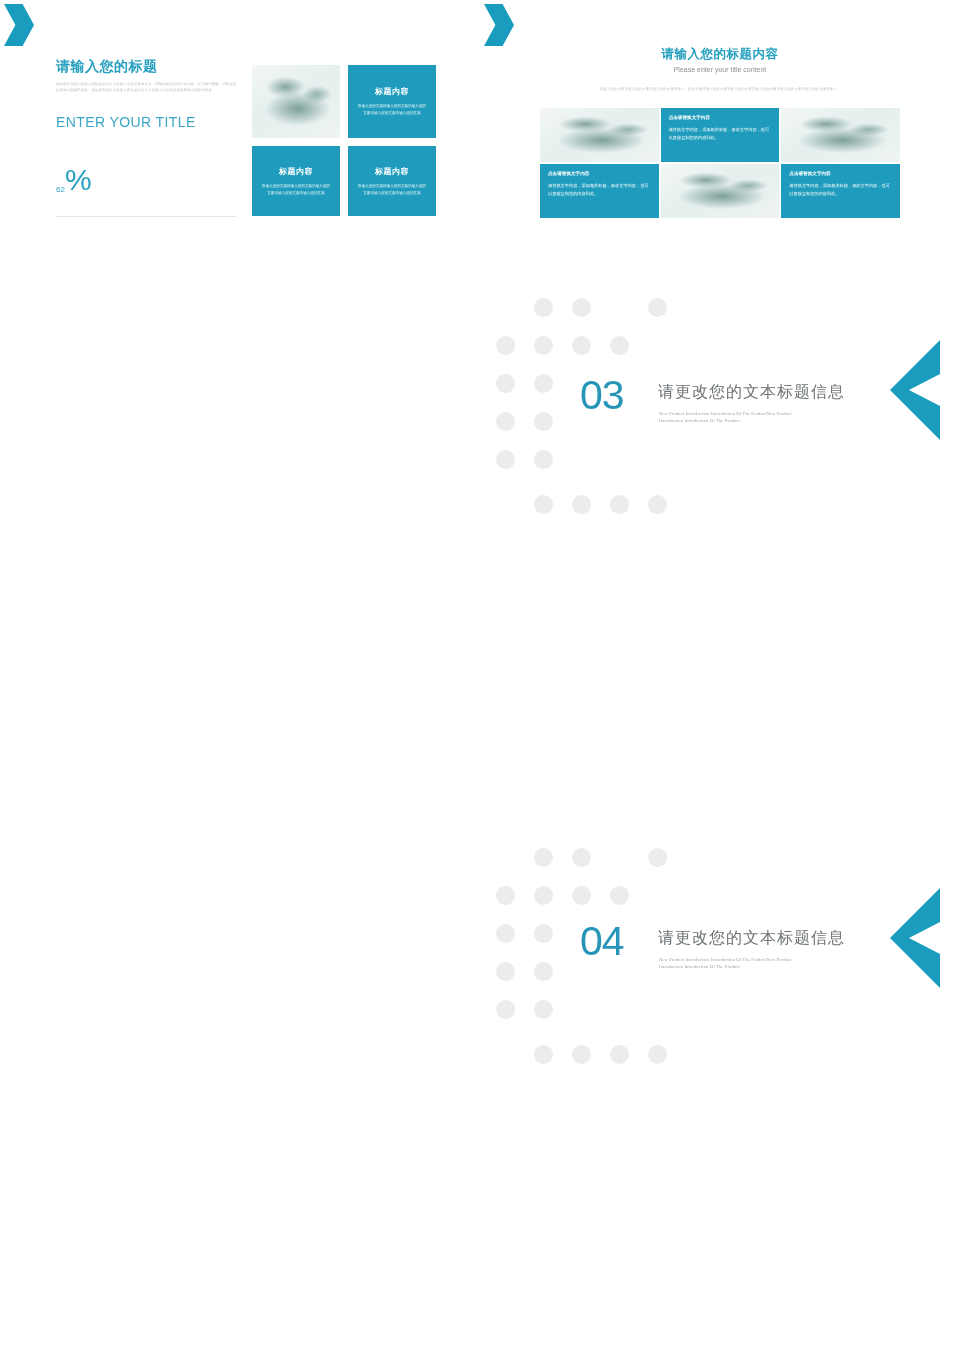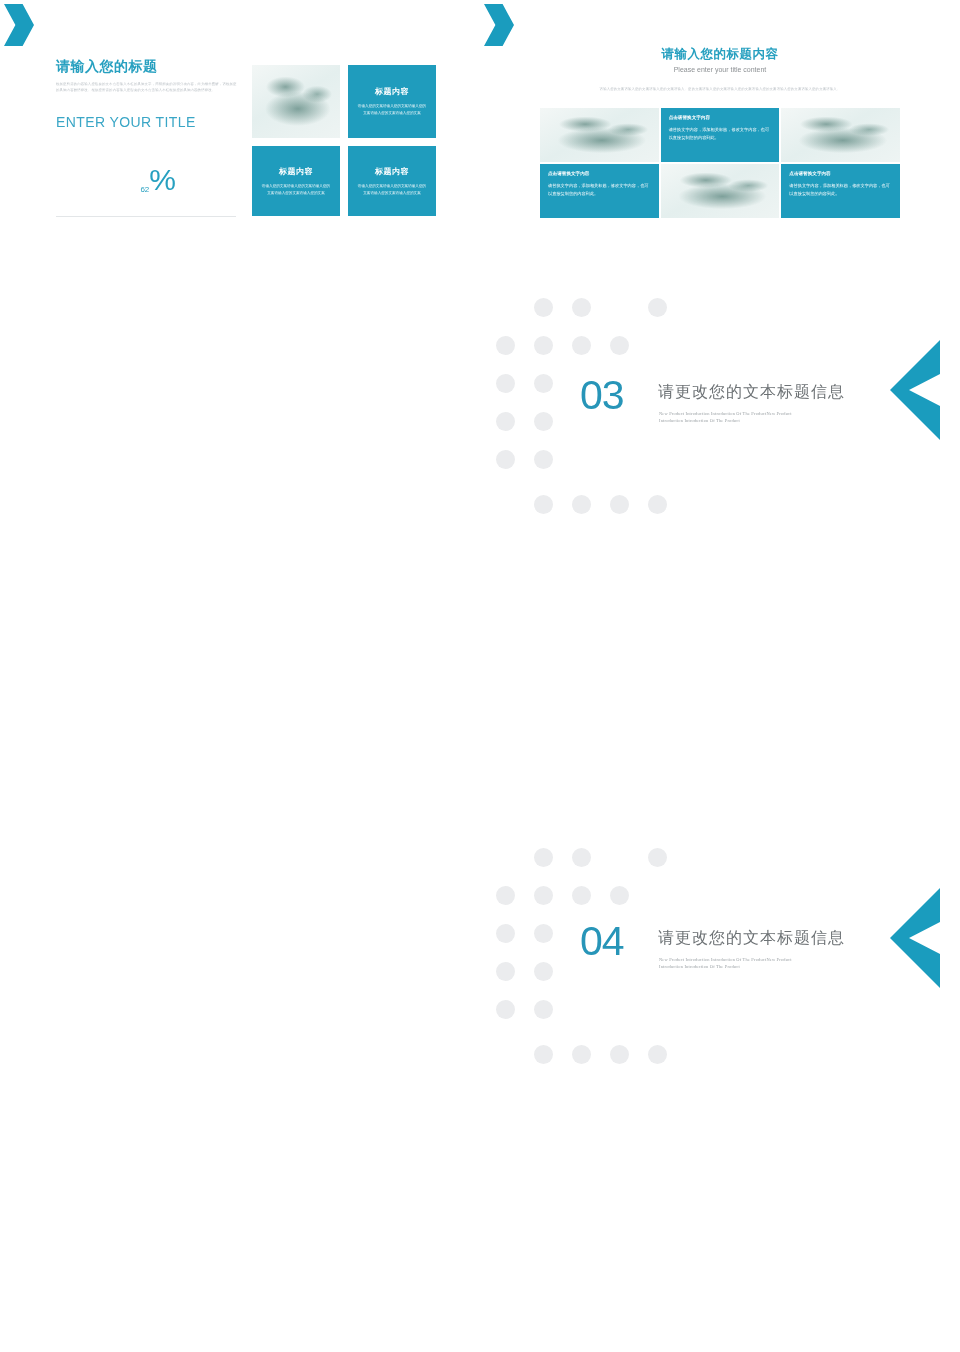--- a/index.html
+++ b/index.html
@@ -50,21 +50,21 @@
     color: #b9bfc4; line-height: 1.75;
     font-size: 3.4px; letter-spacing: .15px;
   }
 
   .hr { height: 1px; background: #e3e6e8; }
 
   
   .s1 .title { position:absolute; left:56px; top:58px; font-size:14px; }
   .s1 .p1 { position:absolute; left:56px; top:82px; width:182px; }
   .s1 .sub { position:absolute; left:56px; top:114px; font-size:14px; color:#3aa6c6; letter-spacing:.4px; }
-  .s1 .pct { position:absolute; left:56px; top:163px; width:120px; text-align:right; }
+  .s1 .pct { position:absolute; left:56px; top:163px; width:120px; text-align:left; }
   .s1 .pct .num { font-size:8px; color:#27a0c0; vertical-align: -2px; }
   .s1 .pct .sym { font-size:30px; color:#27a0c0; font-weight:300; }
   .s1 .rule { position:absolute; left:56px; top:216px; width:180px; }
   .photo-fern {
     background:
       radial-gradient(ellipse 60% 38% at 52% 60%, rgba(40,95,85,.55) 0%, rgba(40,95,85,0) 62%),
       radial-gradient(ellipse 34% 22% at 38% 30%, rgba(35,90,80,.5) 0%, rgba(35,90,80,0) 65%),
       radial-gradient(ellipse 26% 18% at 74% 40%, rgba(45,100,90,.45) 0%, rgba(45,100,90,0) 65%),
       linear-gradient(150deg,#f3f7f6 0%, #e4efee 45%, #eef4f3 100%);
   }

